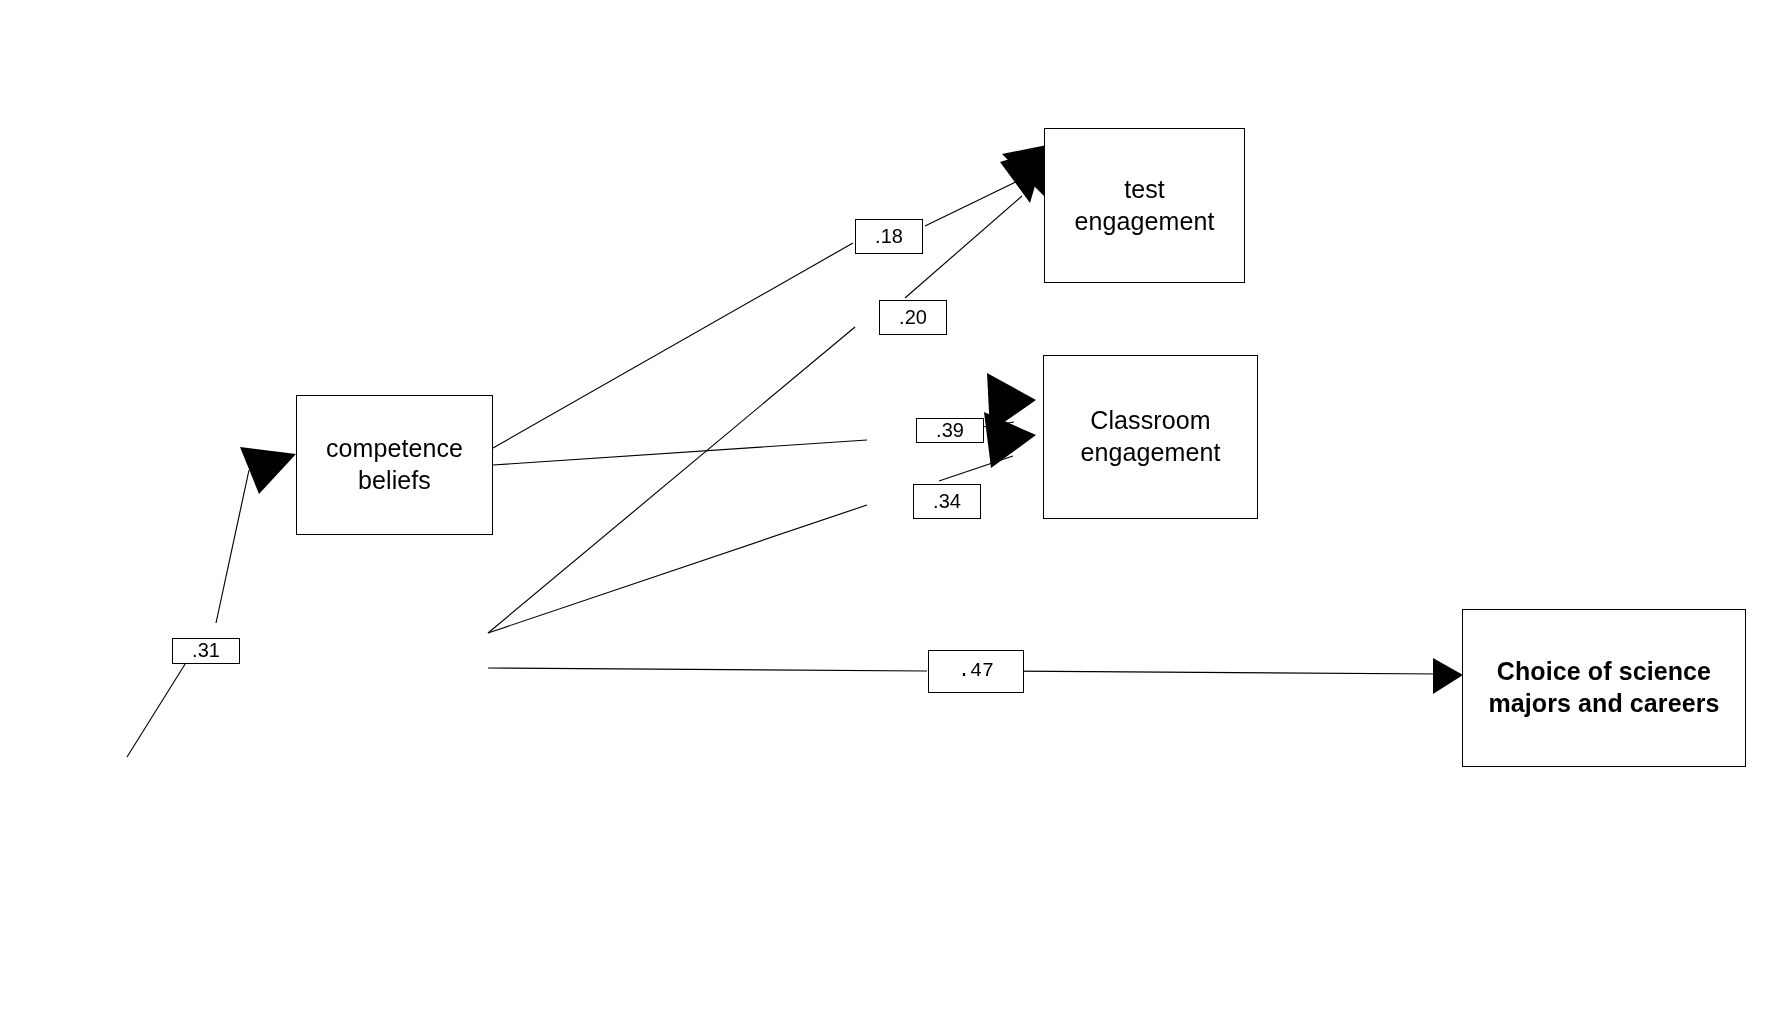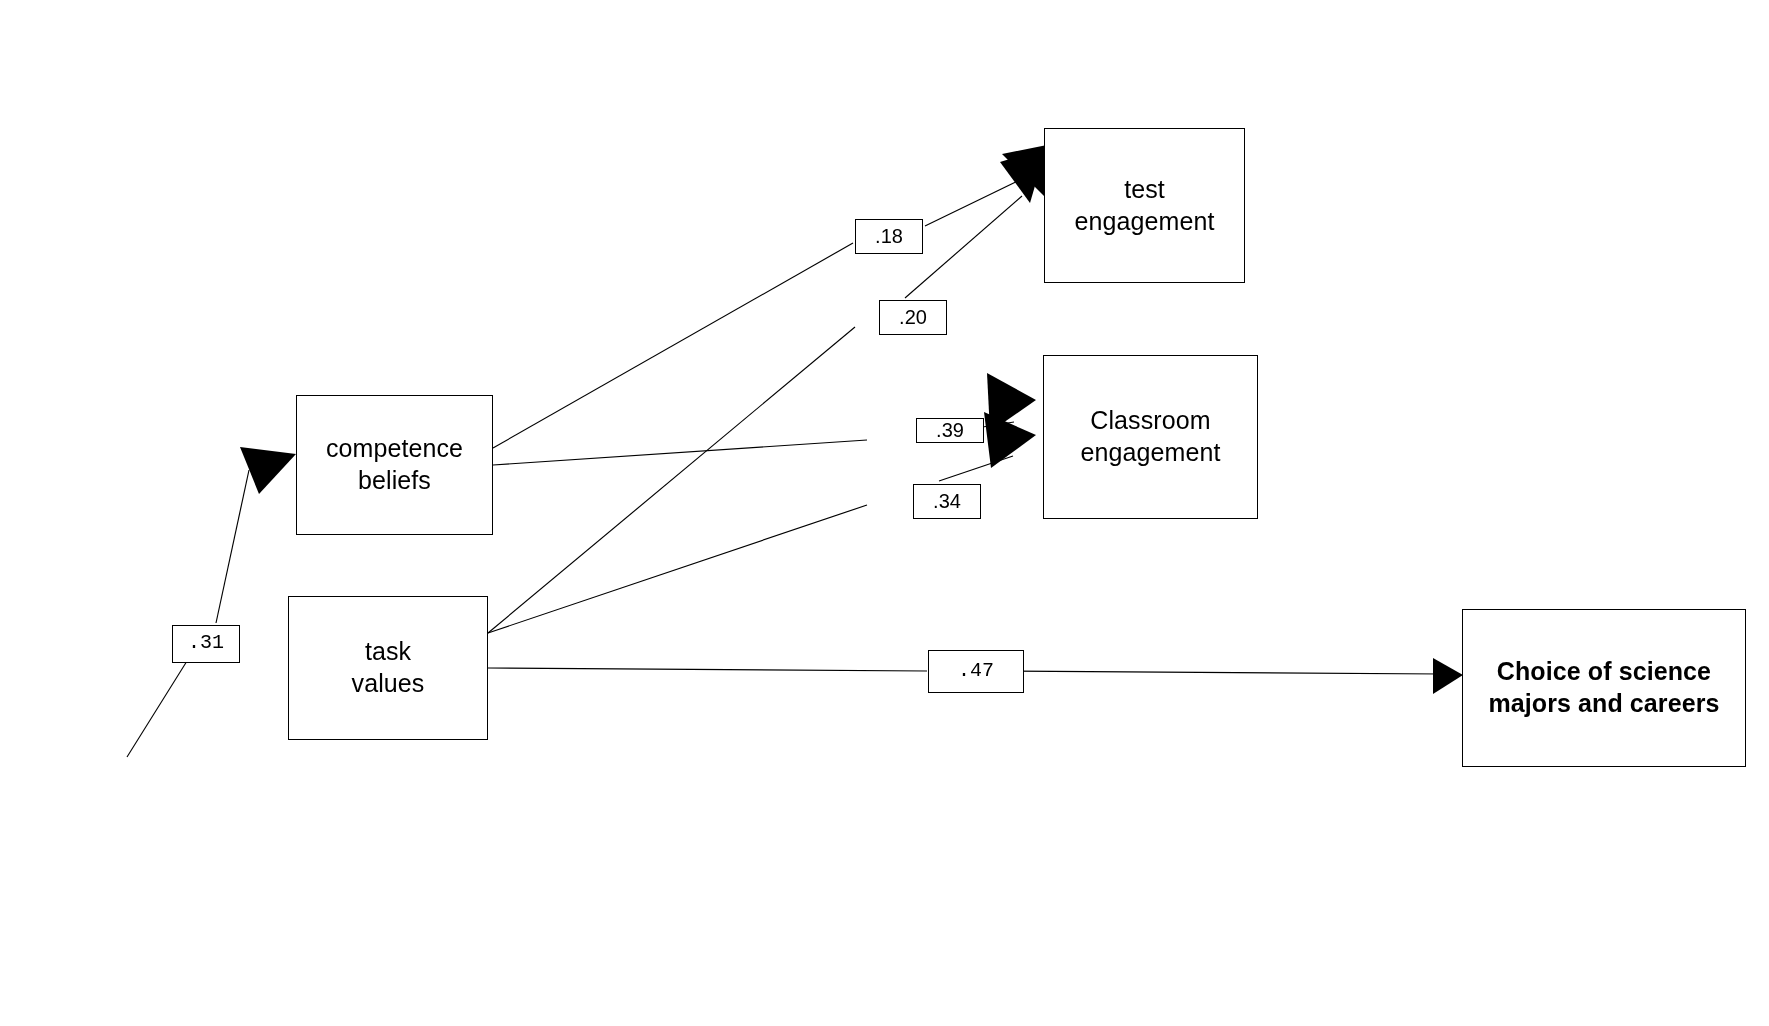--- a/index.html
+++ b/index.html
@@ -93,33 +93,31 @@
       <polygon points="1036,435 984,412 991,468"></polygon>
 
       <polygon points="1463,675 1433,658 1433,694"></polygon>
     </g>
   </svg>
 
 
   <div class="node" style="left:296px; top:395px; width:197px; height:140px;">competence
 beliefs</div>
 
-  <div class="node" style="left:288px; top:596px; width:200px; height:144px;">task
-values</div>
 
   <div class="node" style="left:1044px; top:128px; width:201px; height:155px;">test
 engagement</div>
 
   <div class="node" style="left:1035px; top:355px; width:215px; height:164px;margin-left:8px;">Classroom
 engagement</div>
 
   <div class="node" style="left:1462px; top:609px; width:284px; height:158px;font-weight:bold;">Choice of science
 majors and careers</div>
 
-  <div class="edge-label" style="left:172px; top:625px; width:68px; height:38px;font-family:Liberation Mono, monospace;">.31</div>
+  <div class="edge-label" style="left:172px; top:638px; width:68px; height:26px;">.31</div>
 
   <div class="edge-label" style="left:855px; top:219px; width:68px; height:35px;">.18</div>
 
   <div class="edge-label" style="left:855px; top:300px; width:68px; height:35px;margin-left:24px;">.20</div>
 
   <div class="edge-label" style="left:869px; top:418px; width:68px; height:25px;margin-left:47px;">.39</div>
 
   <div class="edge-label" style="left:869px; top:484px; width:68px; height:35px;margin-left:44px;">.34</div>
 
   <div class="edge-label" style="left:928px; top:650px; width:96px; height:43px;font-family:Liberation Mono, monospace;">.47</div>

